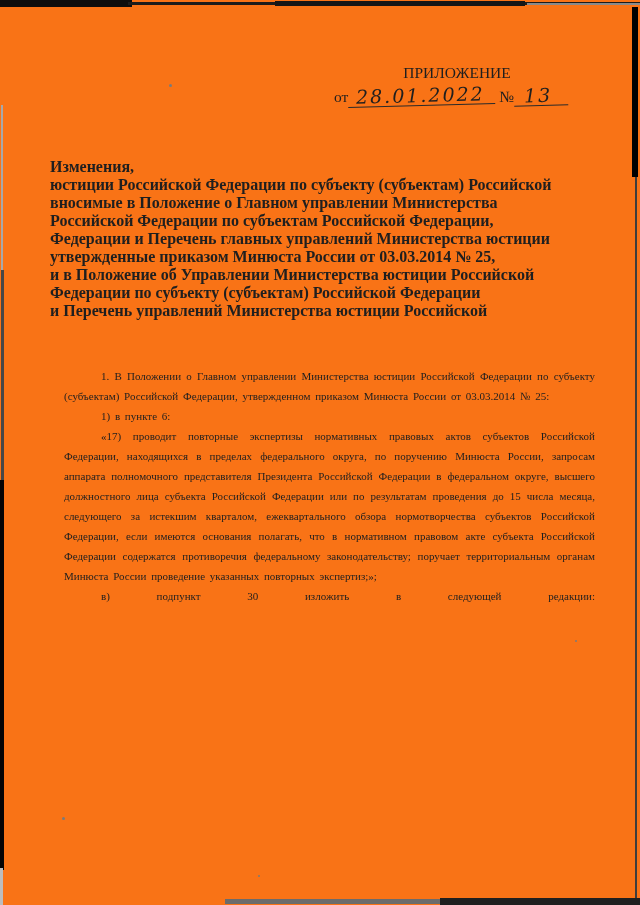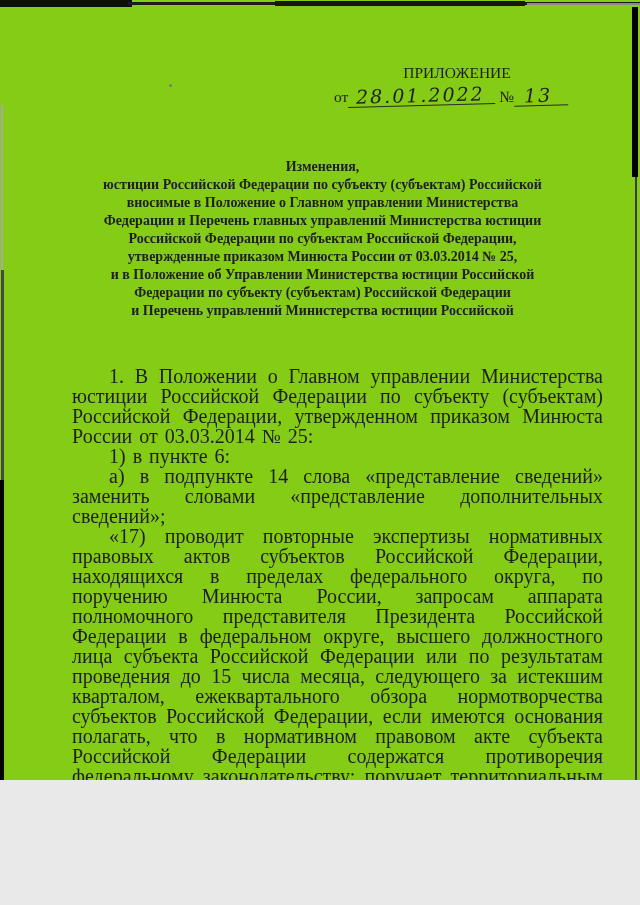--- a/index.html
+++ b/index.html
@@ -4,22 +4,22 @@
 <style>
   html, body { margin: 0; padding: 0; }
   body {
     width: 640px; height: 905px;
     background: #e9e9e9;
     font-family: "Liberation Serif", "DejaVu Serif", serif;
     color: #1f1f1f;
   }
   #page {
     position: relative;
-    width: 640px; height: 780px;
-    background: #84cc16;
+    width: 640px; height: 905px;
+    background: #f97316;
     overflow: hidden;
   }
 
   
   .artifact { position: absolute; pointer-events: none; }
   .top-bar-left   { left: 0;   top: 0;   width: 132px; height: 7px; background: #0d0d0d; }
   .top-bar-main   { left: 128px; top: 2px; width: 512px; height: 3px; background: #1c1c1c; }
   .top-bar-mid    { left: 275px; top: 1px; width: 250px; height: 5px; background: #161616; }
   .top-bar-right  { left: 527px; top: 3px; width: 113px; height: 2px; background: #8a8a8a; }
   .right-top-bar  { left: 632px; top: 7px; width: 6px;  height: 170px; background: #000; }
@@ -66,35 +66,34 @@
   .underline-narrow {
     border-bottom: 1.5px solid #2a2a2a;
     padding: 0 16px 1px 10px;
   }
   .number-sign { margin-left: 4px; }
 
   
   .title-block {
     position: absolute;
     top: 158px; left: 50px; width: 545px;
-    font-size: 14px; font-weight: bold;
+    font-size: 16px; font-weight: bold;
     line-height: 18px;
-    text-align: center;
+    text-align: left;
     font-family: Liberation Serif, serif;
   }
   .title-line { white-space: nowrap; }
 
   
   .body-block {
     position: absolute;
     top: 366px; left: 64px; width: 531px;
-    font-size: 20px;
+    font-size: 11px;
     line-height: 20px;
     word-spacing: 2px;
-    margin-left: 8px;
   }
   .body-para {
     margin: 0;
     text-align: justify;
     text-indent: 37px;
   }
   .body-para:last-child { text-align-last: justify; }
 </style>
 </head>
 <body>
@@ -122,29 +121,28 @@
     <div>ПРИЛОЖЕНИЕ</div>
     <div class="date-line">
       <span>от</span><span class="handwritten underline">28.01.2022</span><span class="number-sign">№</span><span class="handwritten underline-narrow">13</span>
     </div>
   </div>
 
   <div class="title-block">
       <div class="title-line">Изменения,</div>
       <div class="title-line">юстиции Российской Федерации по субъекту (субъектам) Российской</div>
       <div class="title-line">вносимые в Положение о Главном управлении Министерства</div>
+      <div class="title-line">Российской Федерации по субъектам Российской Федерации,</div>
       <div class="title-line">Федерации и Перечень главных управлений Министерства юстиции</div>
-      <div class="title-line">Российской Федерации по субъектам Российской Федерации,</div>
       <div class="title-line">утвержденные приказом Минюста России от 03.03.2014 № 25,</div>
       <div class="title-line">и в Положение об Управлении Министерства юстиции Российской</div>
       <div class="title-line">Федерации по субъекту (субъектам) Российской Федерации</div>
       <div class="title-line">и Перечень управлений Министерства юстиции Российской</div>
     </div>
 
   <div class="body-block">
       <div class="body-para">1. В Положении о Главном управлении Министерства юстиции Российской Федерации по субъекту (субъектам) Российской Федерации, утвержденном приказом Минюста России от 03.03.2014 № 25:</div>
       <div class="body-para">1) в пункте 6:</div>
-      <div class="body-para">а) в подпункте 14 слова «представление сведений» заменить словами «представление дополнительных сведений»;</div>
       <div class="body-para">«17) проводит повторные экспертизы нормативных правовых актов субъектов Российской Федерации, находящихся в пределах федерального округа, по поручению Минюста России, запросам аппарата полномочного представителя Президента Российской Федерации в федеральном округе, высшего должностного лица субъекта Российской Федерации или по результатам проведения до 15 числа месяца, следующего за истекшим кварталом, ежеквартального обзора нормотворчества субъектов Российской Федерации, если имеются основания полагать, что в нормативном правовом акте субъекта Российской Федерации содержатся противоречия федеральному законодательству; поручает территориальным органам Минюста России проведение указанных повторных экспертиз;»;</div>
       <div class="body-para">в) подпункт 30 изложить в следующей редакции:</div>
     </div>
 
 </div>
 
 </body></html>

